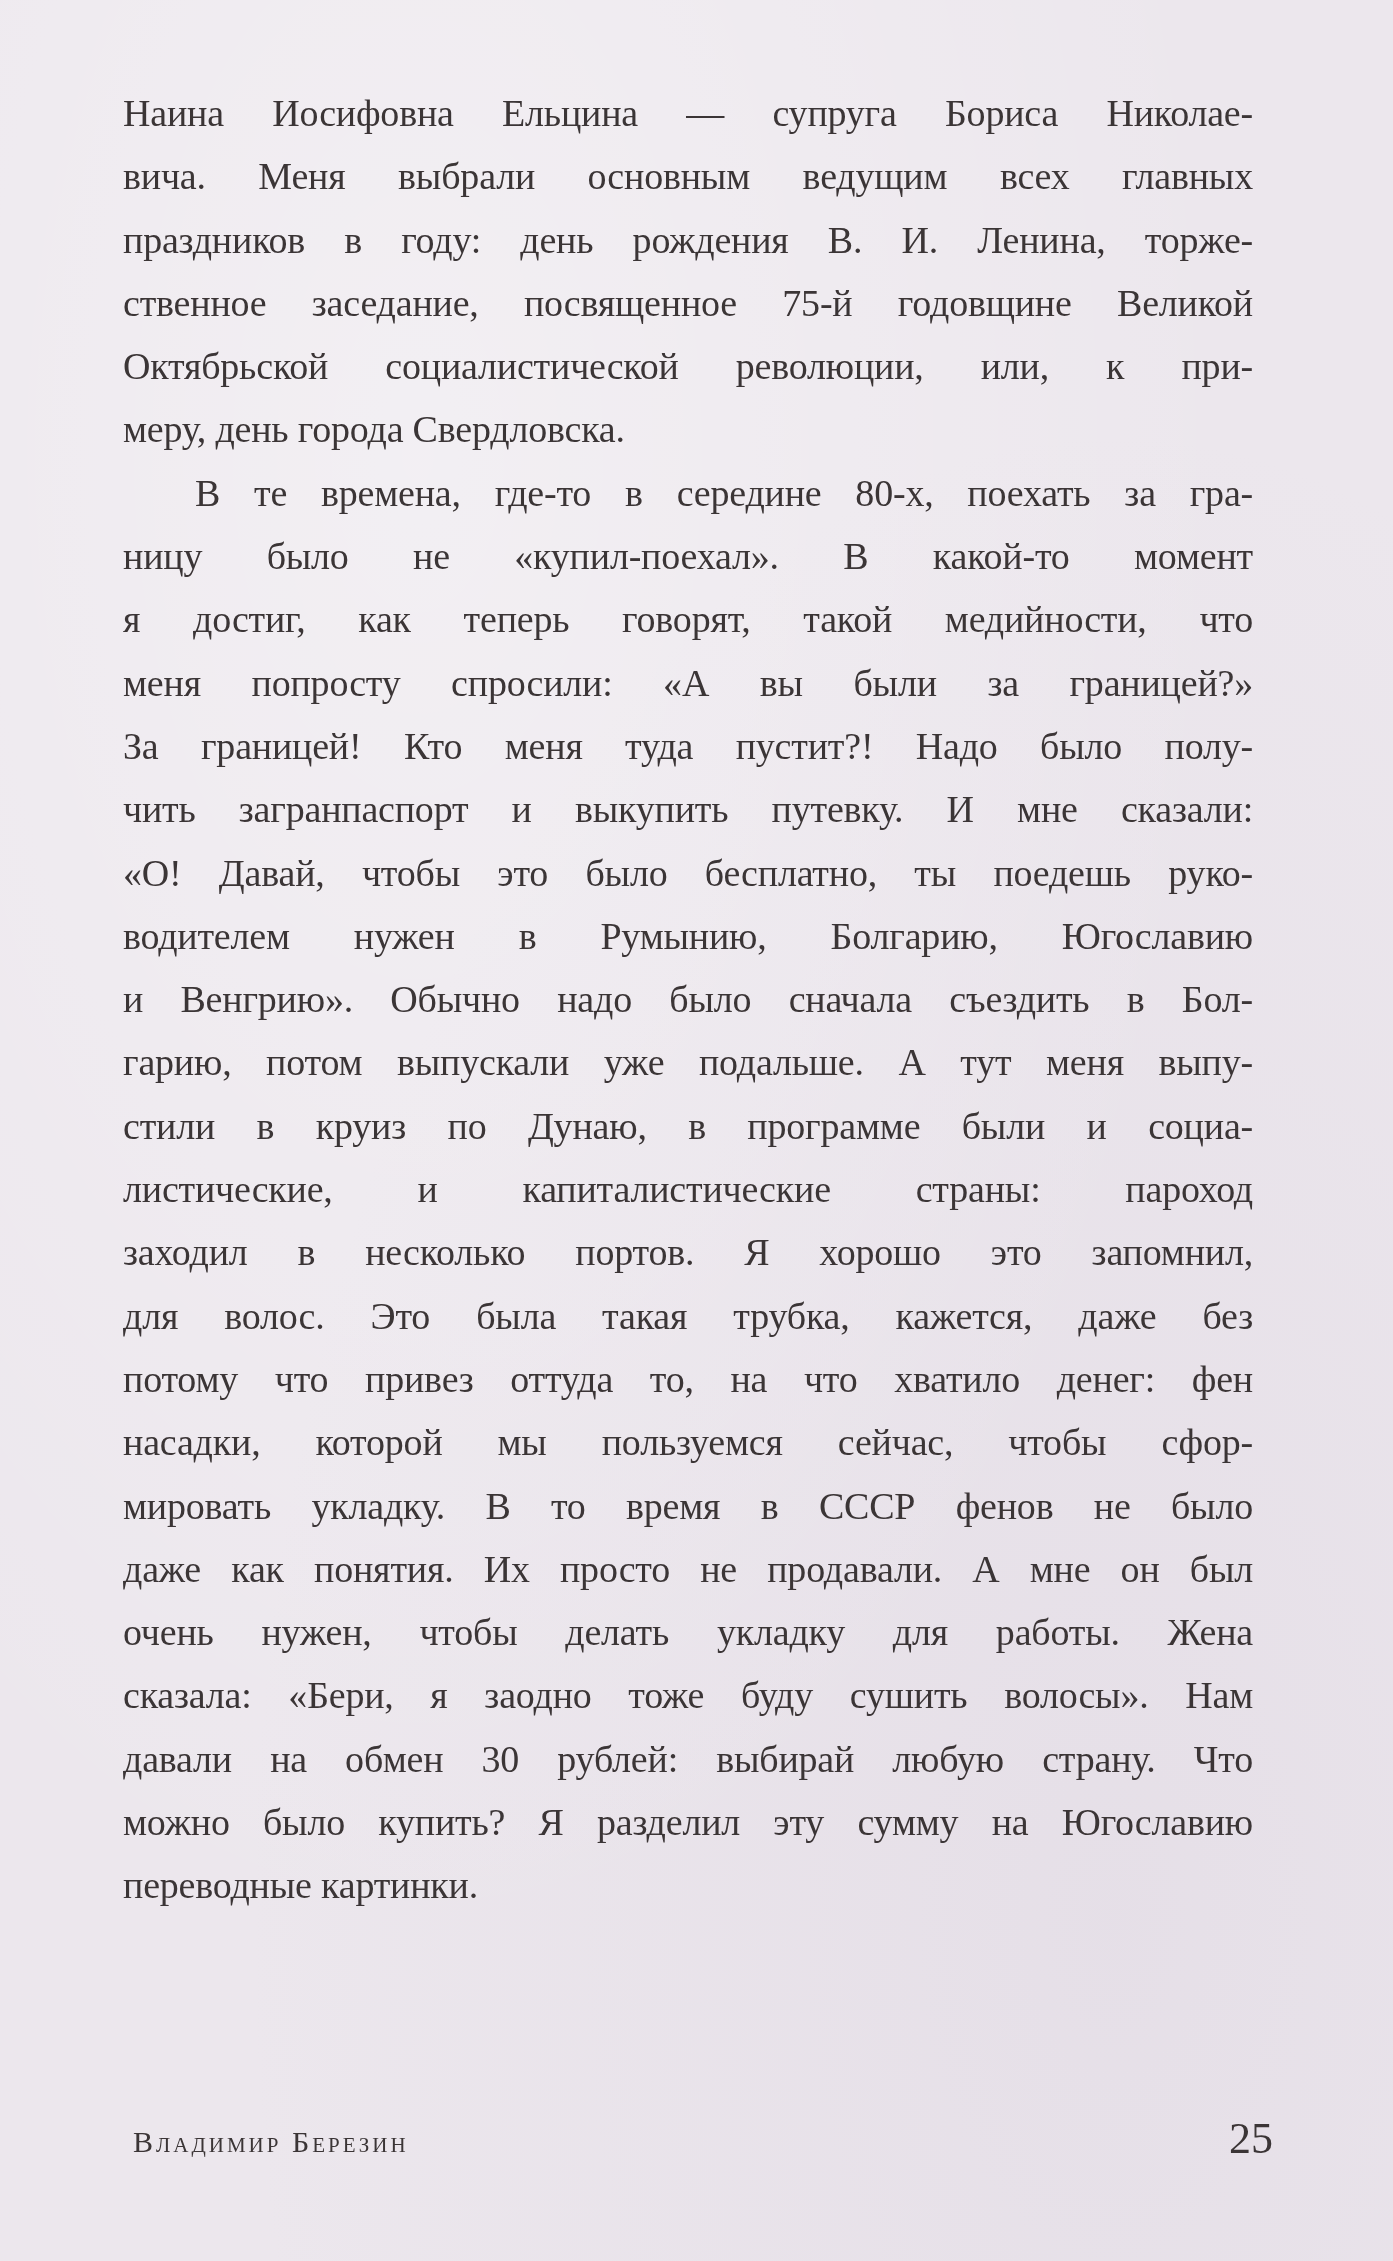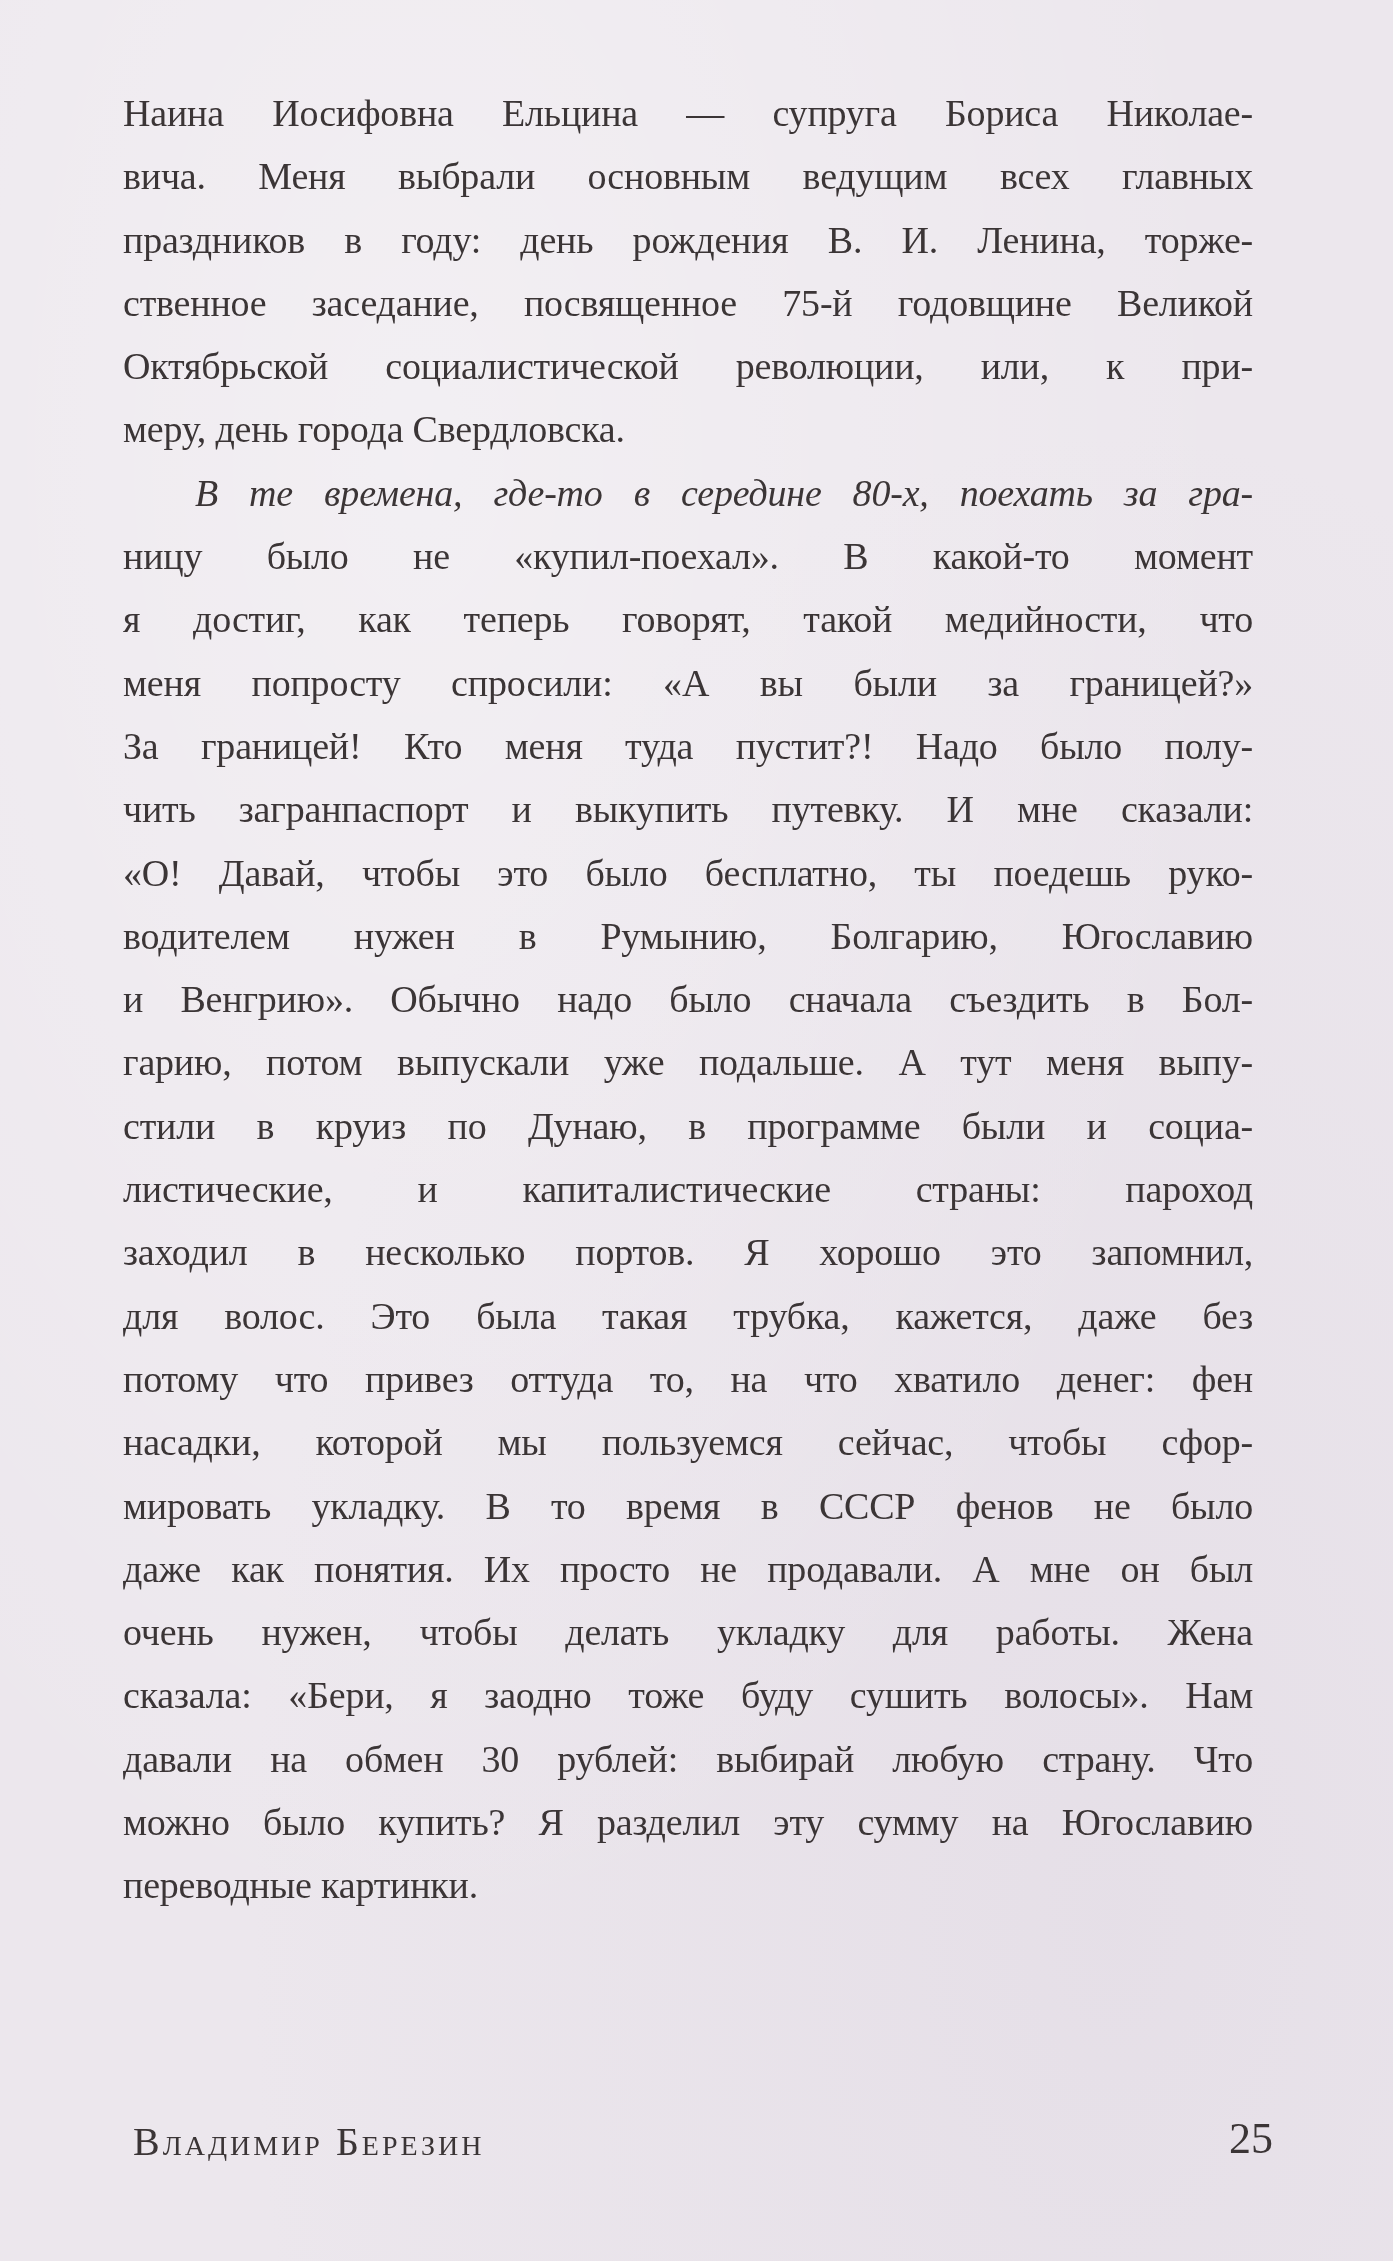--- a/index.html
+++ b/index.html
@@ -38,33 +38,32 @@
     white-space: nowrap;
     text-align: justify;
     text-align-last: justify;
     overflow: visible;
   }
   .line.last {
     text-align-last: left;
   }
   .line.indent {
     padding-left: 72px;
-    font-style: italic;
   }
   .footer {
     position: absolute;
     left: 0;
     top: 0;
     width: 100%;
   }
   .running-head {
     position: absolute;
     left: 133px;
     top: 2122px;
-    font-size: 40px;
+    font-size: 30px;
     line-height: 40px;
     font-variant: small-caps;
     letter-spacing: 3px;
     color: #3b3536;
   }
   .folio {
     position: absolute;
     left: 1229px;
     top: 2119px;
     font-size: 44px;

